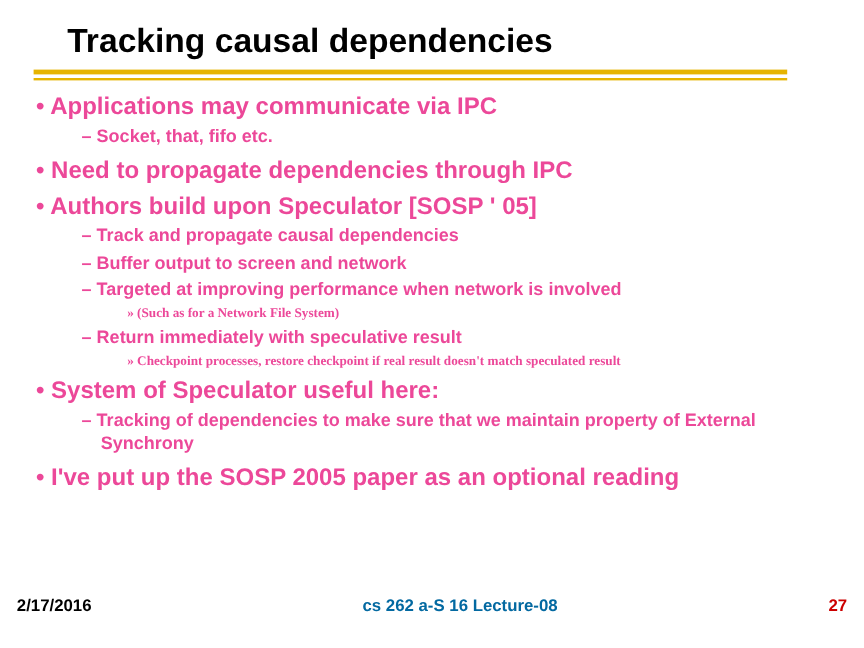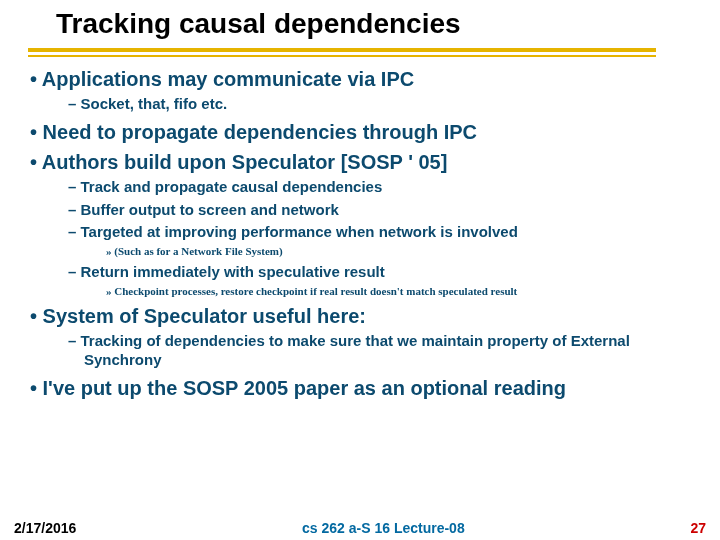--- a/index.html
+++ b/index.html
@@ -6,21 +6,21 @@
   html, body { width: 720px; height: 540px; }
   body {
     font-family: Arial, Helvetica, sans-serif;
     background: #ffffff;
     position: relative;
     overflow: hidden;
   }
   .slide {
     width: 684px;
     height: 540px;
-    padding: 8px 28px 0 28px;
+    padding: 18px 28px 0 28px;
     position: relative;
   }
   .title {
     font-size: 28px;
     font-weight: bold;
     color: #000;
     padding-left: 28px;
     padding-bottom: 6px;
   }
   .rule-thick {
@@ -29,21 +29,21 @@
     margin-top: 2px;
   }
   .rule-thin {
     height: 2px;
     background: #e6b400;
     margin-top: 3px;
     margin-bottom: 10px;
   }
   .content { padding-left: 2px; }
   ul { list-style: none; }
-  li { color: #0c4a6e; }
+  li { color: #ec4899; }
   .lvl1 {
     font-size: 20px;
     font-weight: bold;
     padding-left: 18px;
     text-indent: -18px;
     margin-top: 6px;
     line-height: 1.2;
   }
   .lvl1::before { content: "•  "; }
   .lvl2 {
@@ -60,21 +60,21 @@
     font-weight: bold;
     padding-left: 92px;
     text-indent: -16px;
     margin-top: 3px;
     line-height: 1.25;
     font-family: Liberation Serif, serif;
   }
   .lvl3::before { content: "»  "; }
   .footer {
     position: absolute;
-    bottom: 4px;
+    bottom: 28px;
     left: 0;
     width: 720px;
     padding: 0 14px;
     display: flex;
     justify-content: space-between;
     align-items: center;
     font-size: 14px;
     font-weight: bold;
   }
   .footer .date { color: #000; }

